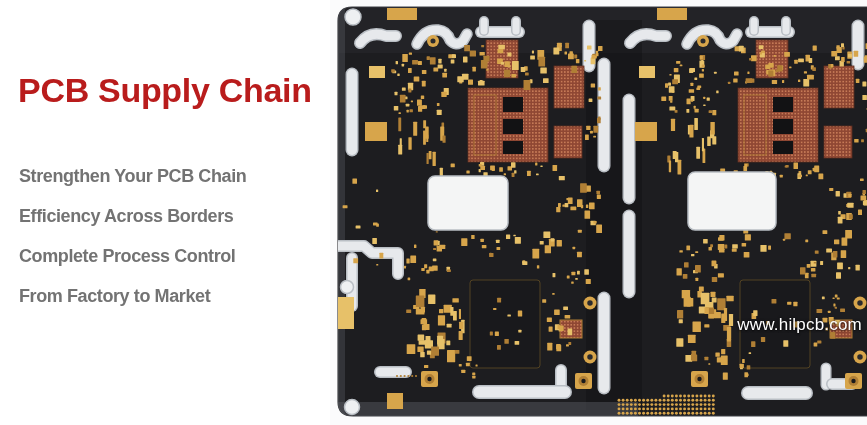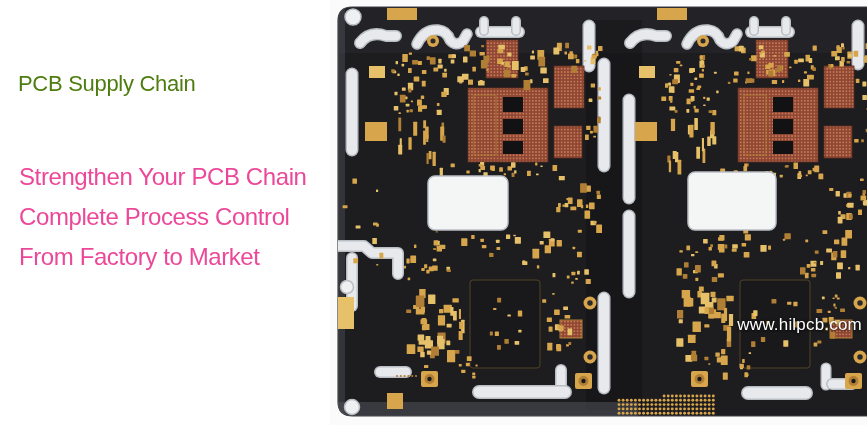--- a/index.html
+++ b/index.html
@@ -4,44 +4,45 @@
 <style>
   html,body{margin:0;padding:0;}
   body{
     width:867px;height:425px;overflow:hidden;position:relative;
     background:#ffffff;
     font-family:"Liberation Sans","DejaVu Sans",sans-serif;
   }
   .text-panel{position:absolute;left:0;top:0;width:330px;height:425px;}
   .title{
     position:absolute;left:18px;top:71px;margin:0;
-    font-size:22px;font-weight:normal;color:#4d7c0f;letter-spacing:-0.3px;white-space:nowrap;
+    font-size:34px;font-weight:bold;color:#b91c1c;letter-spacing:-0.3px;white-space:nowrap;
   }
   .taglines{position:absolute;left:19px;top:166px;}
   .taglines p{
-    margin:0 0 19px 0;font-size:24px;font-weight:normal;line-height:21px;
-    color:#ec4899;letter-spacing:-0.4px;white-space:nowrap;
+    margin:0 0 19px 0;font-size:18px;font-weight:bold;line-height:21px;
+    color:#737373;letter-spacing:-0.4px;white-space:nowrap;
   }
   .photo{position:absolute;left:330px;top:0;width:537px;height:339px;}
   .photo svg{position:absolute;left:0;top:0;}
   .watermark{
     position:absolute;right:5px;bottom:4px;
     font-size:17px;color:#ffffff;letter-spacing:0.2px;
     text-shadow:0 0 3px rgba(0,0,0,.65),0 1px 2px rgba(0,0,0,.5);
     white-space:nowrap;
   }
 </style>
 </head>
 <body>
 
 <div class="banner">
   <div class="text-panel">
     <h1 class="title">PCB Supply Chain</h1>
     <div class="taglines">
       <p>Strengthen Your PCB Chain</p>
+      <p>Efficiency Across Borders</p>
       <p>Complete Process Control</p>
       <p>From Factory to Market</p>
     </div>
   </div>
 
   <div class="photo">
     <svg id="pcb" width="537" height="425" viewBox="330 0 537 425" xmlns="http://www.w3.org/2000/svg">
         <defs>
           <clipPath id="bc">
             <path d="M338,21 Q338,7 352,7 L872,7 L872,416 L353,416 Q338,416 338,402 Z"></path>

